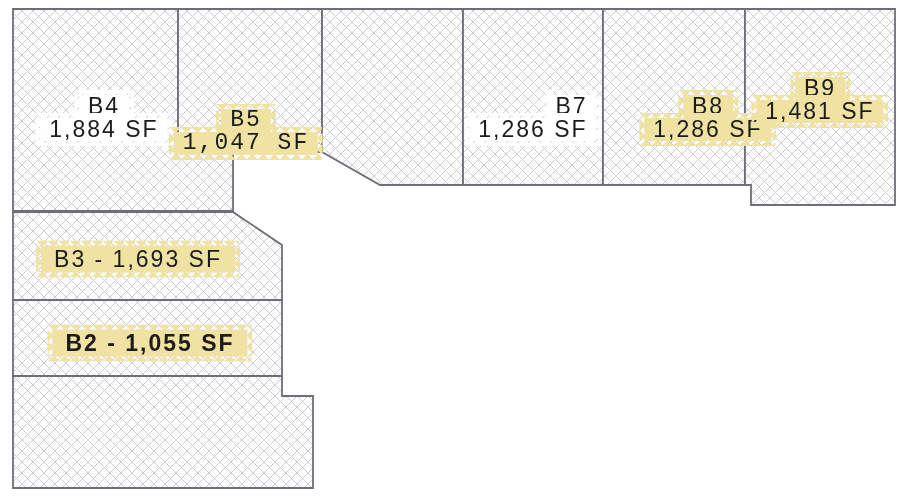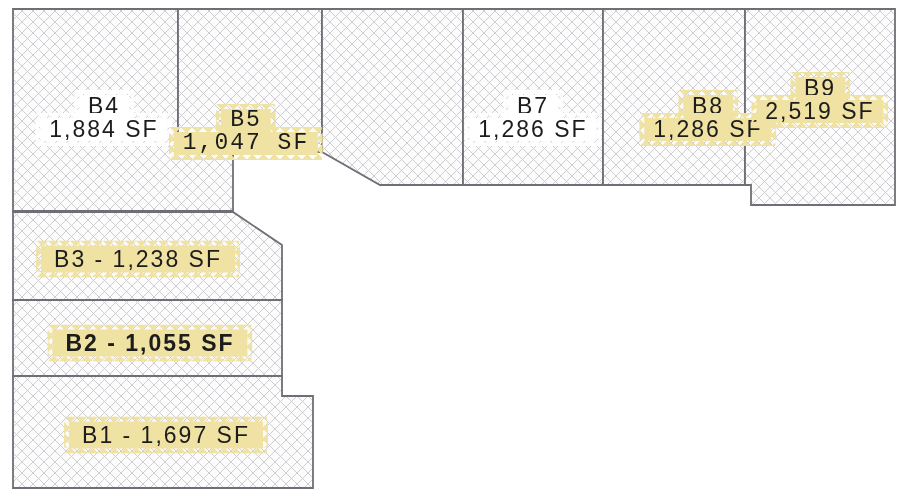--- a/index.html
+++ b/index.html
@@ -71,21 +71,21 @@
   <div class="lbl hl" style="left:246px;top:132px;font-family:Liberation Mono, monospace;">
     <span class="lnw">
         <span class="ln">B5</span>
       </span>
     <span class="lnw">
         <span class="ln">1,047 SF</span>
       </span>
   </div>
 
 
-  <div class="lbl halo" style="left:533px;top:118px;">
+  <div class="lbl halo" style="left:533px;top:118px;align-items:flex-end;">
     <span class="lnw">
         <span class="ln">B7</span>
       </span>
     <span class="lnw">
         <span class="ln">1,286 SF</span>
       </span>
   </div>
 
   <div class="lbl hl" style="left:708px;top:118px;">
     <span class="lnw">
@@ -94,35 +94,30 @@
     <span class="lnw">
         <span class="ln">1,286 SF</span>
       </span>
   </div>
 
   <div class="lbl hl" style="left:820px;top:100px;">
     <span class="lnw">
         <span class="ln">B9</span>
       </span>
     <span class="lnw">
-        <span class="ln">2,519 SF</span>
+        <span class="ln">1,481 SF</span>
       </span>
   </div>
 
   <div class="lbl hl single" style="left:138px;top:259px;">
     <span class="lnw">
-        <span class="ln">B3 - 1,238 SF</span>
+        <span class="ln">B3 - 1,693 SF</span>
       </span>
   </div>
 
   <div class="lbl hl single" style="left:150px;top:343px;font-weight:bold;">
     <span class="lnw">
         <span class="ln">B2 - 1,055 SF</span>
       </span>
   </div>
 
-  <div class="lbl hl single" style="left:166px;top:435px;">
-    <span class="lnw">
-        <span class="ln">B1 - 1,697 SF</span>
-      </span>
-  </div>
 
 </div>
 
 </body></html>

